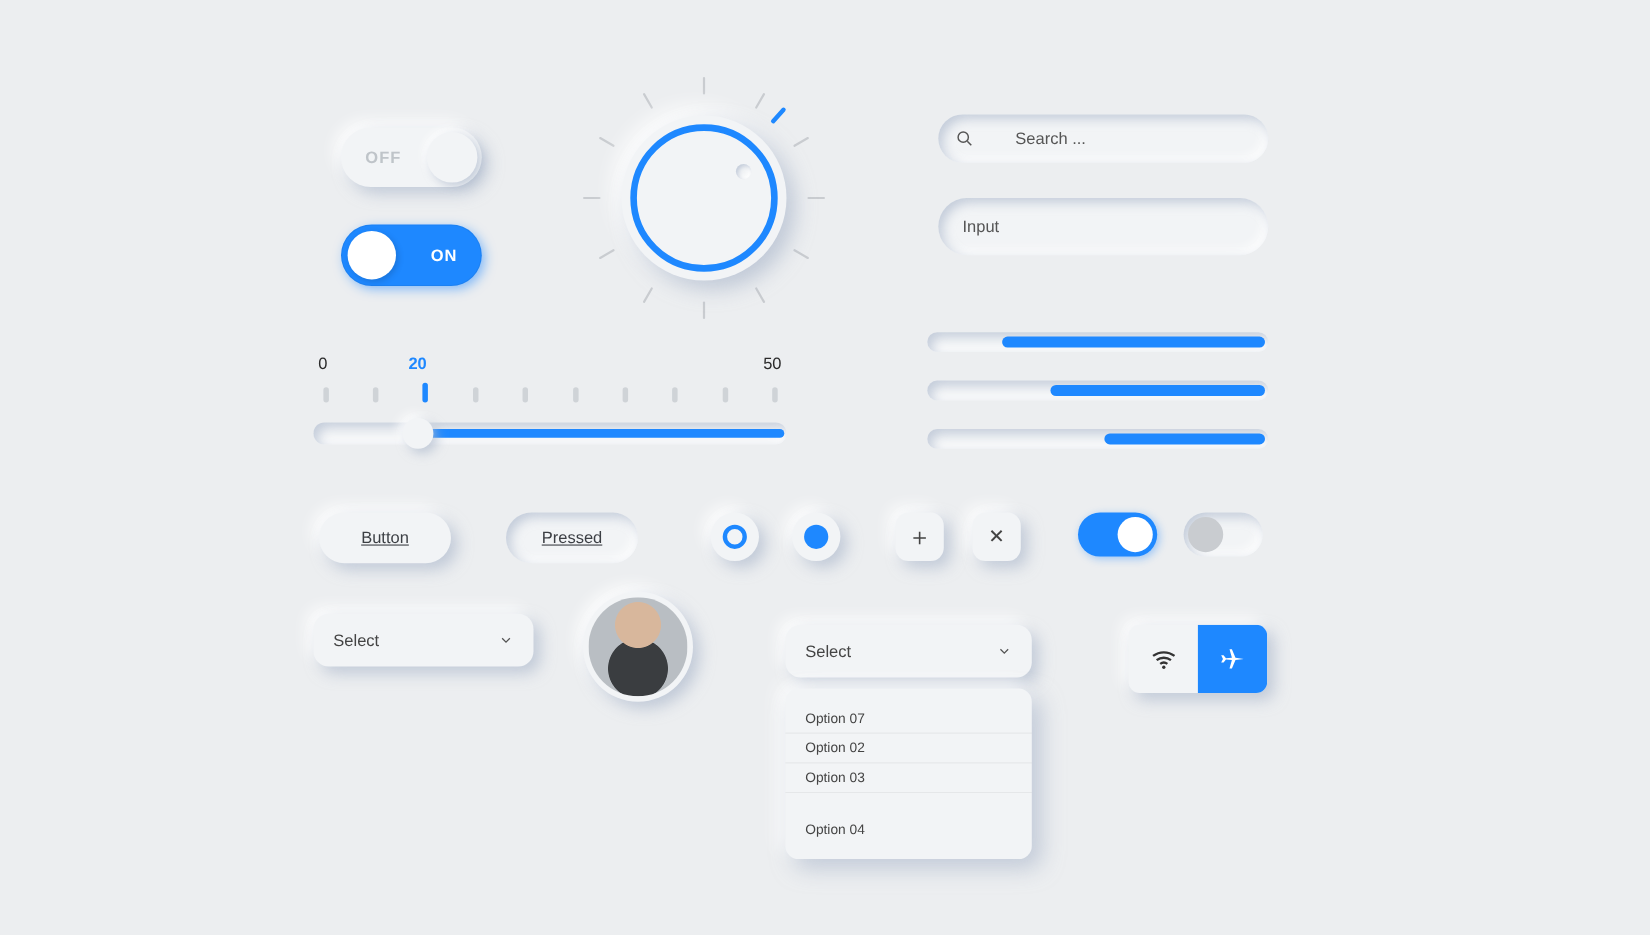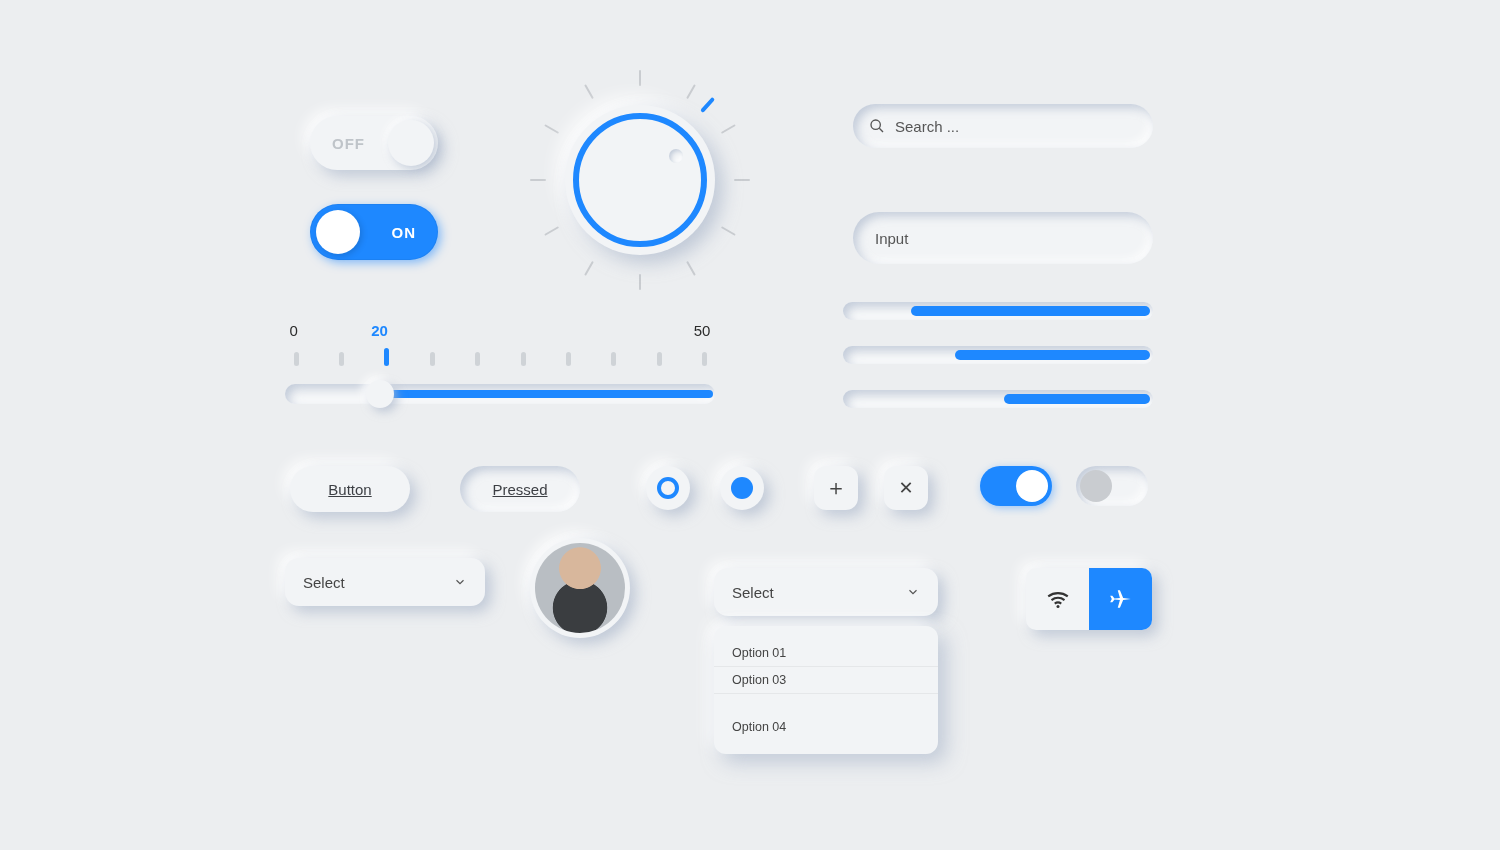--- a/index.html
+++ b/index.html
@@ -101,28 +101,28 @@
     left: 50%; top: 50%;
     transform-origin: center 110px;
     transform: translate(-50%, -110px) rotate(42deg);
   }
 
   
   .search-box {
     position: absolute; left: 853px; top: 104px;
     width: 300px; height: 44px; border-radius: 22px;
     display: flex; align-items: center; padding: 0 16px;
-    font-size: 15px; color: #555;
+    font-size: 15px; color: #555; gap: 28px;
   }
   .search-box svg { width: 16px; height: 16px; margin-right: 10px; fill: none; stroke: #555; stroke-width: 2; }
   .input-box {
     position: absolute; left: 853px; top: 180px;
     width: 300px; height: 52px; border-radius: 26px;
     display: flex; align-items: center; padding: 0 22px;
-    font-size: 15px; color: #555; margin-top: 32px;
+    font-size: 15px; color: #555;
   }
 
   
   .prog { position: absolute; left: 843px; width: 310px; height: 18px; border-radius: 10px; }
   .prog .fill { position: absolute; height: 10px; top: 4px; border-radius: 6px; background: var(--accent); }
   .p1 { top: 302px; } .p1 .fill { left: 68px; right: 4px; }
   .p2 { top: 346px; } .p2 .fill { left: 110px; right: 4px; }
   .p3 { top: 390px; } .p3 .fill { left: 160px; right: 4px; }
 
   
@@ -347,21 +347,22 @@
 </div>
 
 <div class="select select-2 neo">
   <span>Select</span>
   <svg viewBox="0 0 24 24">
       <polyline points="6 9 12 15 18 9"></polyline>
     </svg>
 </div>
 
 <div class="dropdown">
-  <div class="opt">Option 01</div>
+  <div class="opt">Option 07</div>
+  <div class="opt">Option 02</div>
   <div class="opt">Option 03</div>
   <div class="opt">Option 04</div>
 </div>
 
 <div class="seg neo">
   <div class="half">
     <svg viewBox="0 0 24 24" fill="none" stroke="#333" stroke-width="2">
       <path d="M3 9.5a15 15 0 0 1 18 0"></path>
         <path d="M6 13a10 10 0 0 1 12 0"></path>
         <path d="M9 16.2a5 5 0 0 1 6 0"></path>

